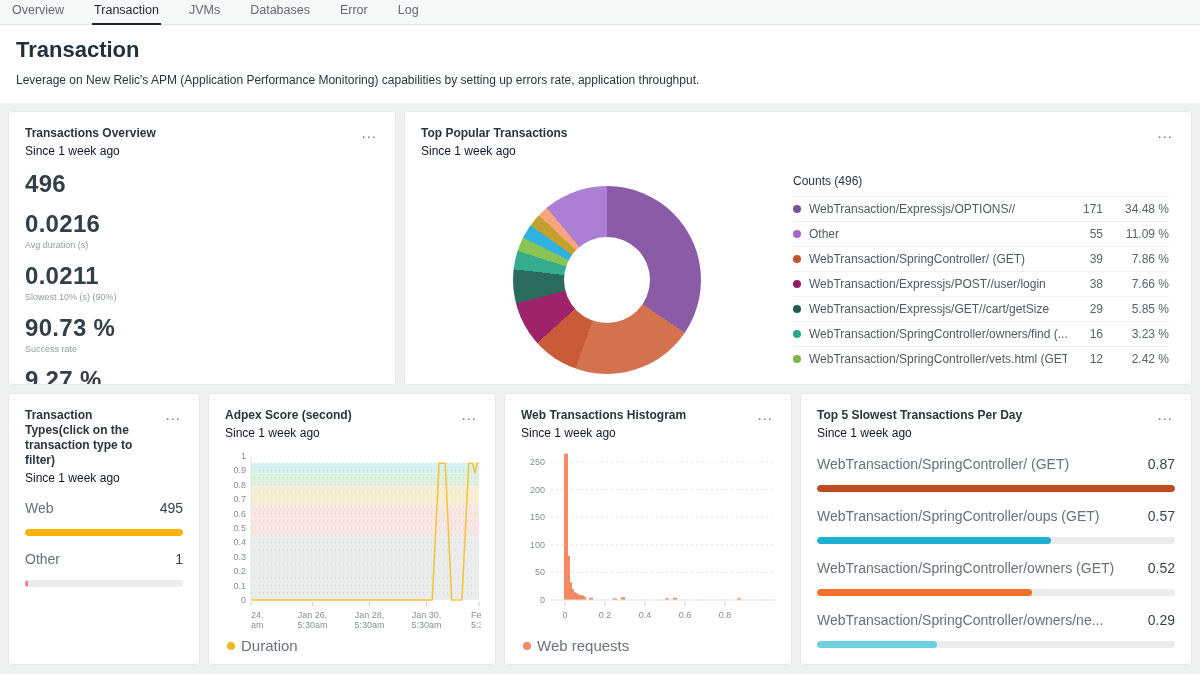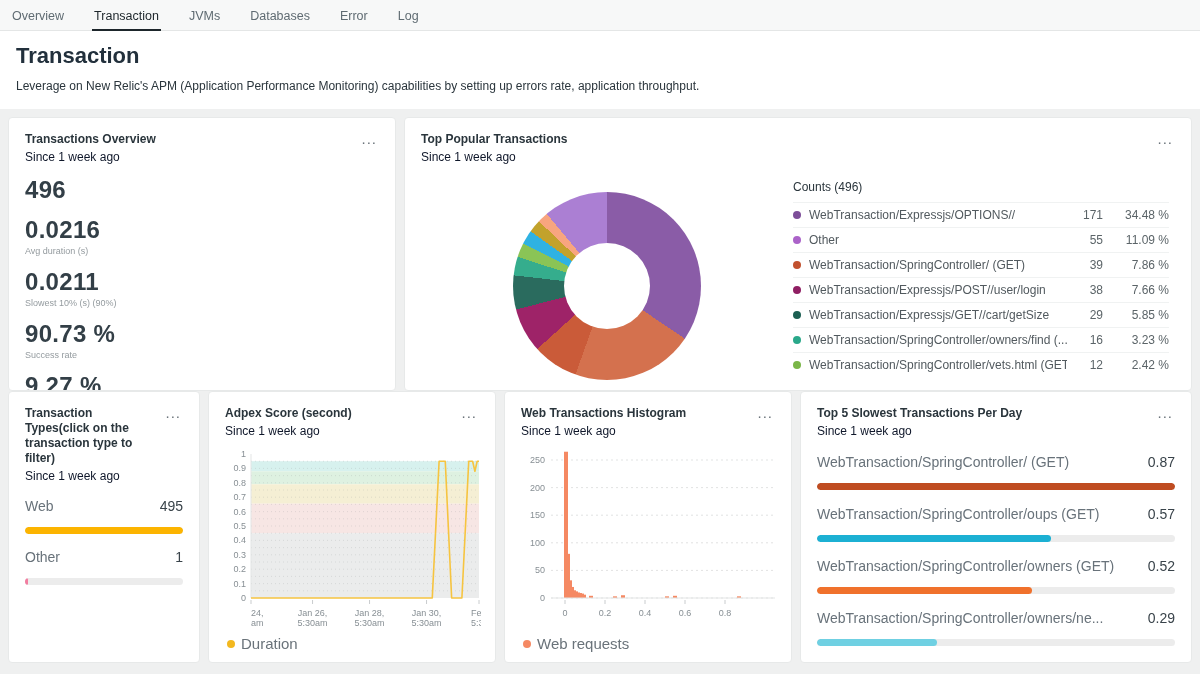--- a/index.html
+++ b/index.html
@@ -5,34 +5,34 @@
   * { box-sizing: border-box; }
   html,body { margin:0; padding:0; }
   body {
     width:1200px; height:674px; overflow:hidden;
     background:#eff0f0;
     font-family:"Liberation Sans", sans-serif;
     color:#2a353c;
   }
   
   .tabbar {
-    height:31px; background:#f7f8f8; border-bottom:1px solid #e4e6e6;
+    height:25px; background:#f7f8f8; border-bottom:1px solid #e4e6e6;
     display:flex; align-items:flex-end; padding:0 10px; gap:26px;
   }
   .tab {
     font-size:12.5px; color:#5f6b72; padding:6px 2px 6px; cursor:pointer;
     border-bottom:2px solid transparent; margin-bottom:-1px; white-space:nowrap;
   }
   .tab.active { color:#1d262b; border-bottom-color:#1d262b; }
   
   .pagehead { background:#fff; padding:8px 16px 16px; }
   .pagehead h1 { margin:4px 0 10px; font-size:22px; color:#22303c; }
   .pagehead p { margin:0; font-size:12px; color:#2a353c; }
   
-  .dash { padding:8px; display:flex; flex-direction:column; }
+  .dash { padding:8px; display:flex; flex-direction:column; gap:8px; }
   .rowx { display:flex; gap:8px; }
   .row1 { height:274px; }
   .row2 { height:272px; }
   .panel {
     background:#fff; border:1px solid #e7e9e9; border-radius:4px;
     padding:14px 16px; position:relative; overflow:hidden;
   }
   .p-overview { width:388px; }
   .p-popular  { flex:1; }
   .p-types    { width:192px; }

